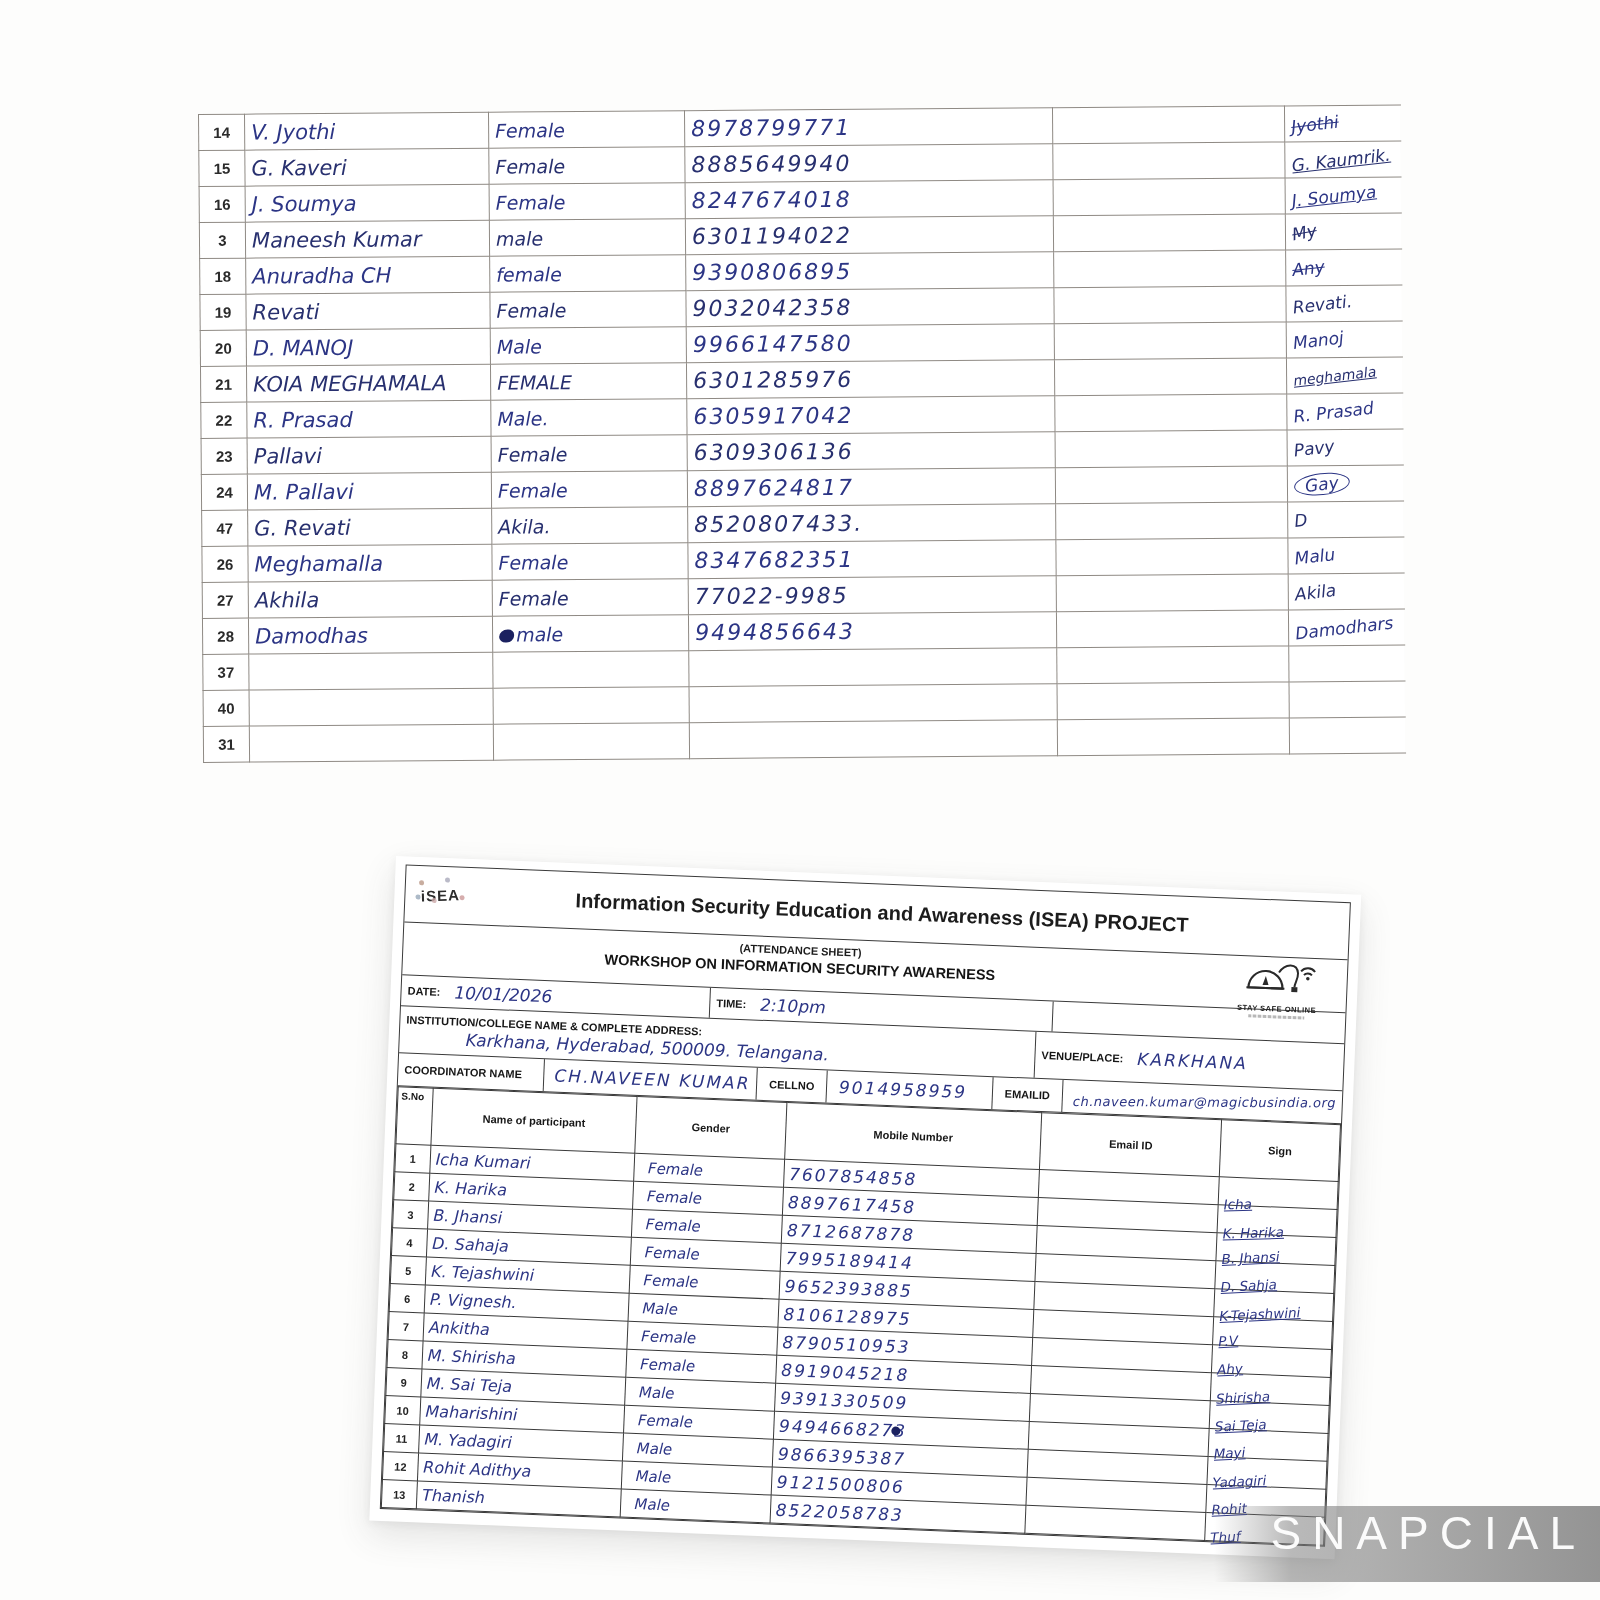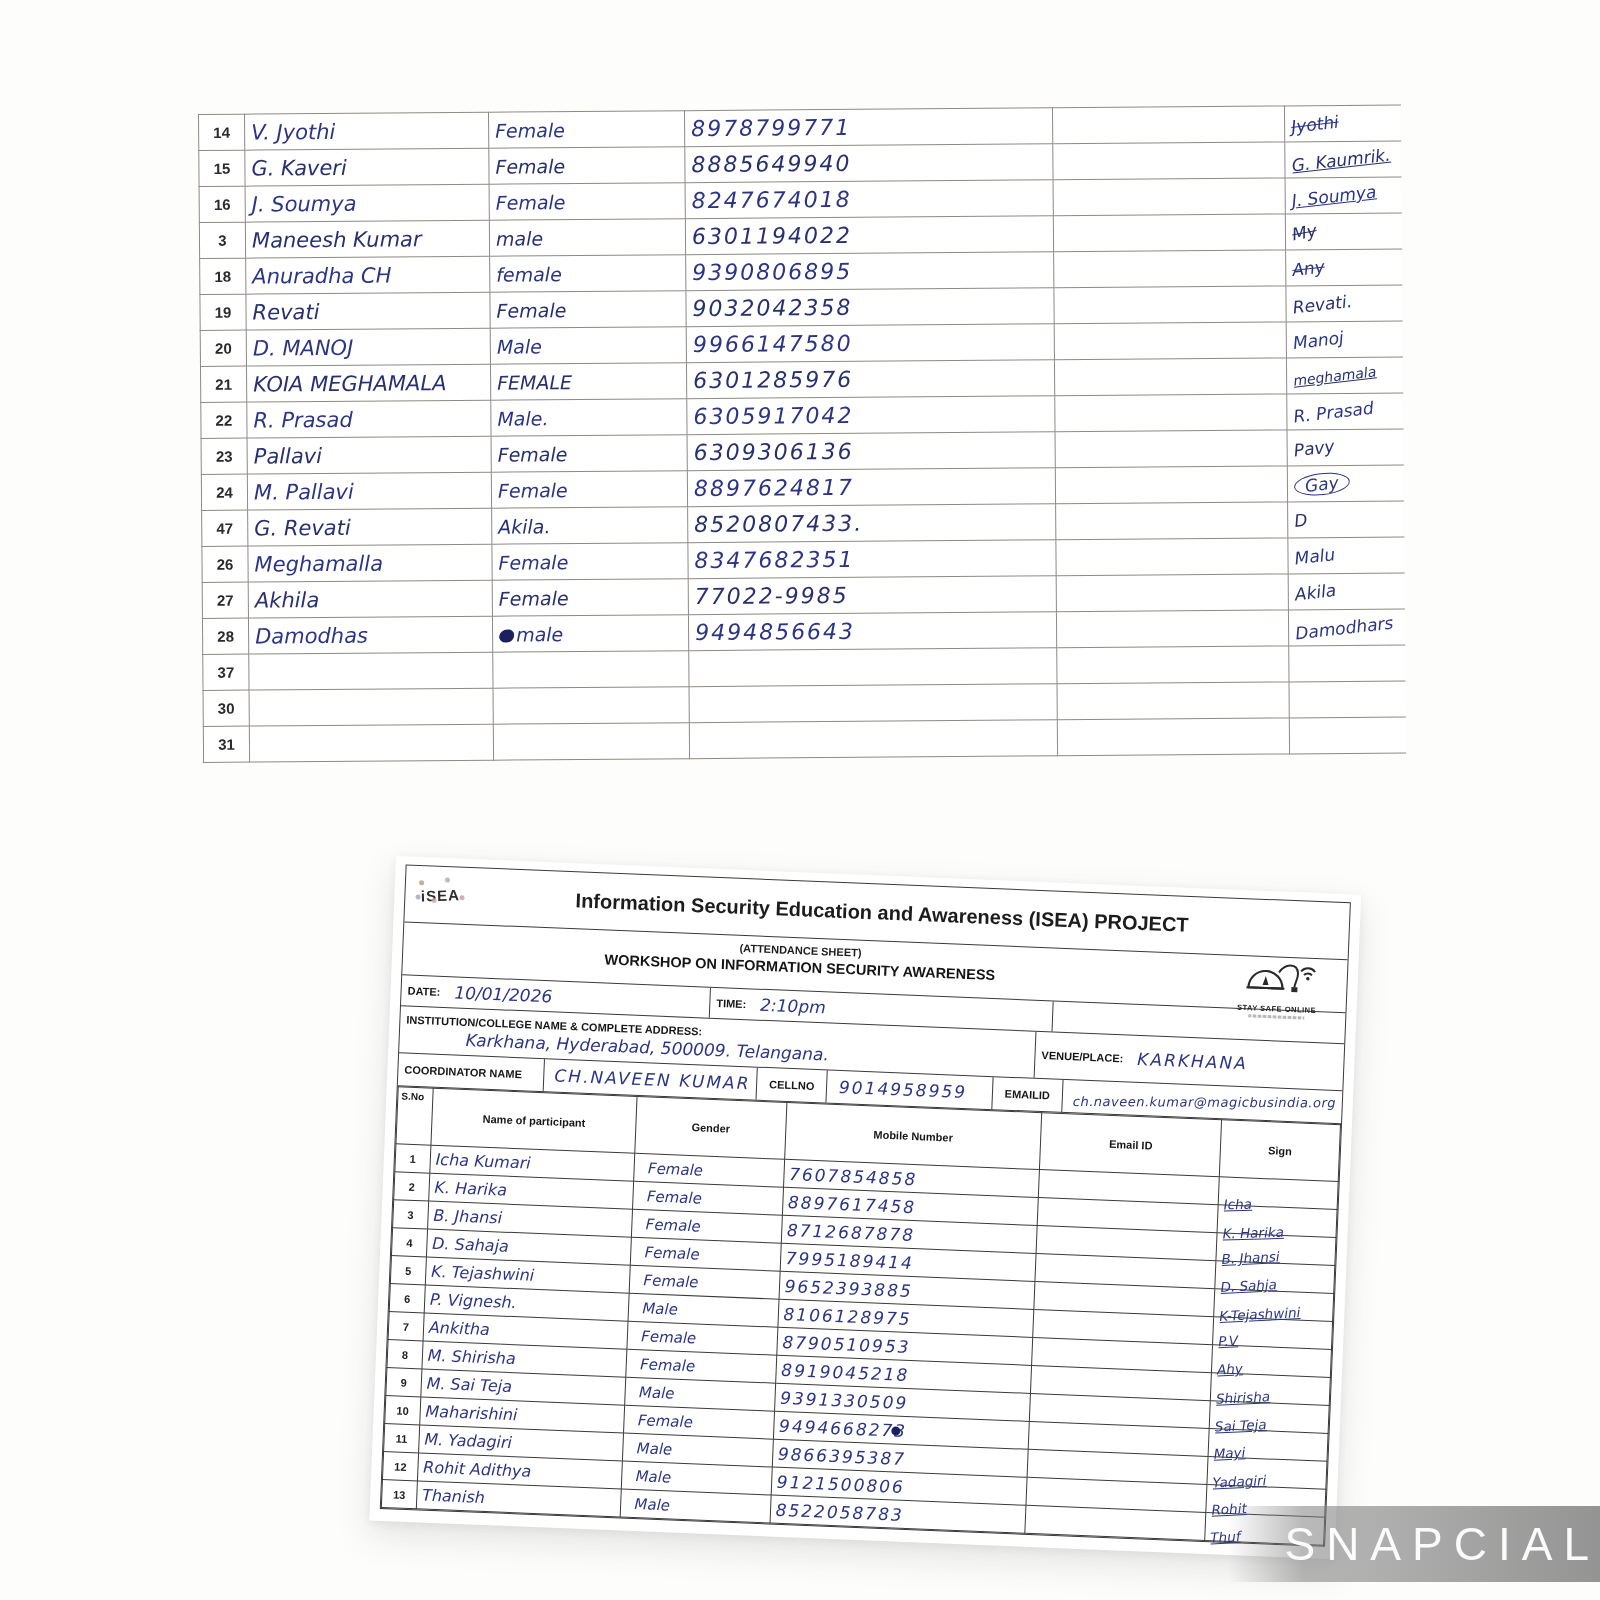--- a/index.html
+++ b/index.html
@@ -118,21 +118,21 @@
   }
   .bt tbody tr:nth-of-type(1) td.sign .hw,
   .bt tbody tr:nth-of-type(2) td.sign .hw{transform:translateY(12px) rotate(-4deg);}
   .bt tbody tr:nth-of-type(10) td.mobile .hw::after{
     content:"";display:inline-block;width:9px;height:9px;background:#1b2160;
     border-radius:50%;margin-left:-16px;vertical-align:middle;
   }
   
   .watermark{
     position:absolute;right:0;bottom:18px;width:372px;height:76px;
-    display:flex;align-items:center;justify-content:flex-end;
+    display:flex;justify-content:flex-end;padding-right:14px;
     background:linear-gradient(90deg,rgba(140,140,140,0) 0%,rgba(128,128,128,.55) 20%,rgba(118,118,118,.78) 100%);
   }
   .watermark span{
     color:#fff;font-size:46px;letter-spacing:11px;font-weight:500;opacity:.96;
     font-family:"Liberation Sans",sans-serif;
   }
   svg{display:block;margin:0 auto;}
 </style>
 </head>
 <body>
@@ -289,21 +289,21 @@
           <tr>
             <td class="no"><span>37</span></td>
             <td class="name"><span class="hw"></span></td>
             <td class="gender"><span class="hw"></span></td>
             <td class="mobile"><span class="hw"></span></td>
             <td class="email"><span class="hw"></span></td>
             <td class="sign"><span class="hw"></span></td>
           </tr>
 
           <tr>
-            <td class="no"><span>30</span></td>
+            <td class="no"><span>40</span></td>
             <td class="name"><span class="hw"></span></td>
             <td class="gender"><span class="hw"></span></td>
             <td class="mobile"><span class="hw"></span></td>
             <td class="email"><span class="hw"></span></td>
             <td class="sign"><span class="hw"></span></td>
           </tr>
 
           <tr>
             <td class="no"><span>31</span></td>
             <td class="name"><span class="hw"></span></td>

